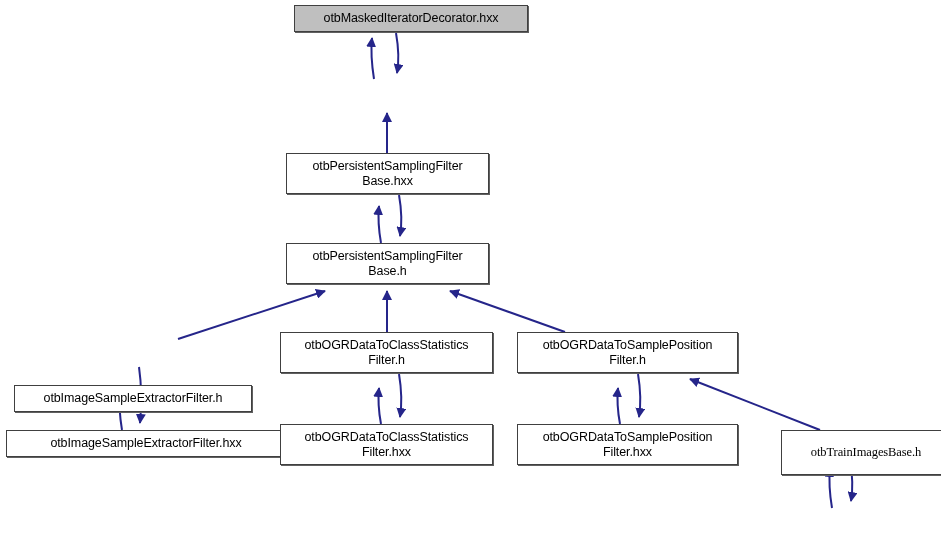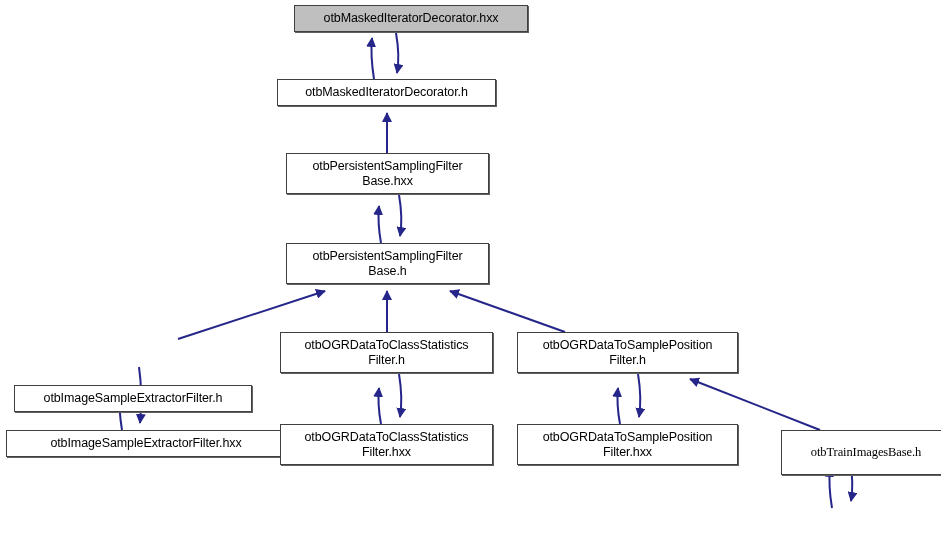--- a/index.html
+++ b/index.html
@@ -122,23 +122,20 @@
       <path d="M 832 508 C 829 490 829 478 830 468" stroke="#25258a" stroke-width="2" fill="none" marker-end="url(#ah)"></path>
     </g>
     <g>
       <path d="M 850 458 C 853 478 853 490 851 501" stroke="#25258a" stroke-width="2" fill="none" marker-end="url(#ah)"></path>
     </g>
   </svg>
 
   <div class="node focus" style="left: 270px; top: 5px; width: 234px; height: 27px; margin-left: 24px;">
     <span class="label">otbMaskedIteratorDecorator.hxx</span>
   </div>
-  <div class="node" style="left: 277px; top: 79px; width: 219px; height: 27px;">
-    <span class="label">otbMaskedIteratorDecorator.h</span>
-  </div>
   <div class="node" style="left: 286px; top: 153px; width: 203px; height: 41px;">
     <span class="label">otbPersistentSamplingFilter
 Base.hxx</span>
   </div>
   <div class="node" style="left: 286px; top: 243px; width: 203px; height: 41px;">
     <span class="label">otbPersistentSamplingFilter
 Base.h</span>
   </div>
   <div class="node" style="left: 14px; top: 339px; width: 238px; height: 27px; margin-top: 46px;">
     <span class="label">otbImageSampleExtractorFilter.h</span>

